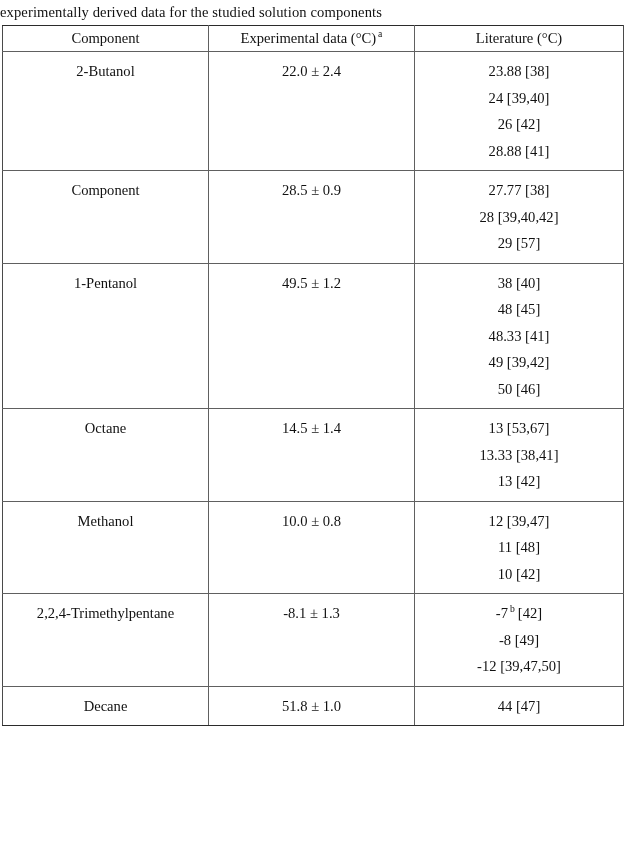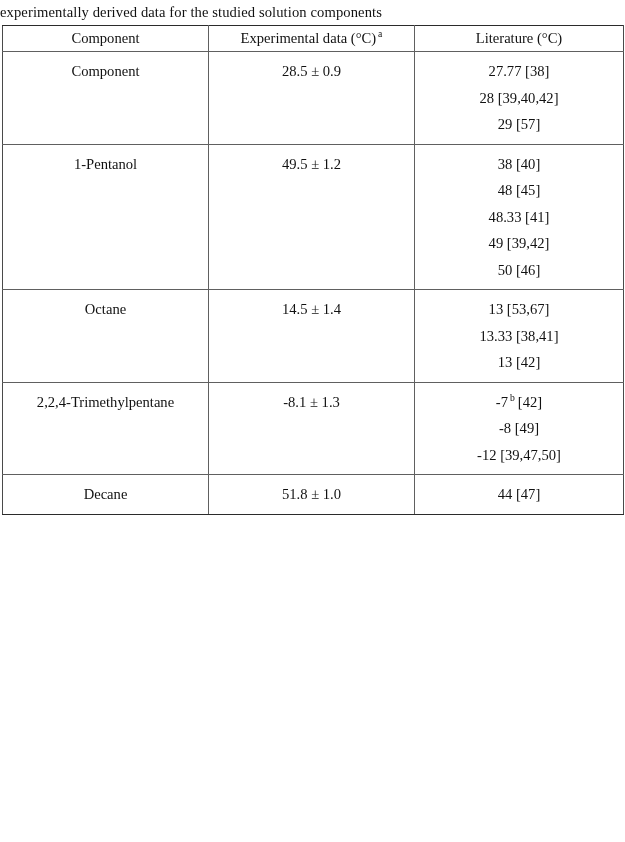--- a/index.html
+++ b/index.html
@@ -123,20 +123,36 @@
     <thead>
       <tr>
         <th><span>Component</span></th>
         <th><span>Experimental data (°C)</span><sup>a</sup></th>
         <th><span>Literature (°C)</span></th>
       </tr>
     </thead>
     <tbody>
         <tr>
           <td class="name-cell">
+            <div class="cell-inner">2-Butanol</div>
+          </td>
+          <td class="exp-cell">
+            <div class="cell-inner">22.0 ± 2.4</div>
+          </td>
+          <td class="lit-cell">
+            <div class="cell-inner">
+              <div class="lit-line">23.88 [38]</div>
+              <div class="lit-line">24 [39,40]</div>
+              <div class="lit-line">26 [42]</div>
+              <div class="lit-line">28.88 [41]</div>
+            </div>
+          </td>
+        </tr>
+        <tr>
+          <td class="name-cell">
             <div class="cell-inner">Component</div>
           </td>
           <td class="exp-cell">
             <div class="cell-inner">28.5 ± 0.9</div>
           </td>
           <td class="lit-cell">
             <div class="cell-inner">
               <div class="lit-line">27.77 [38]</div>
               <div class="lit-line">28 [39,40,42]</div>
               <div class="lit-line">29 [57]</div>
@@ -170,20 +186,35 @@
           <td class="lit-cell">
             <div class="cell-inner">
               <div class="lit-line">13 [53,67]</div>
               <div class="lit-line">13.33 [38,41]</div>
               <div class="lit-line">13 [42]</div>
             </div>
           </td>
         </tr>
         <tr>
           <td class="name-cell">
+            <div class="cell-inner">Methanol</div>
+          </td>
+          <td class="exp-cell">
+            <div class="cell-inner">10.0 ± 0.8</div>
+          </td>
+          <td class="lit-cell">
+            <div class="cell-inner">
+              <div class="lit-line">12 [39,47]</div>
+              <div class="lit-line">11 [48]</div>
+              <div class="lit-line">10 [42]</div>
+            </div>
+          </td>
+        </tr>
+        <tr>
+          <td class="name-cell">
             <div class="cell-inner">2,2,4-Trimethylpentane</div>
           </td>
           <td class="exp-cell">
             <div class="cell-inner">-8.1 ± 1.3</div>
           </td>
           <td class="lit-cell">
             <div class="cell-inner">
               <div class="lit-line"><span>-7</span><sup>b</sup><span class="sup-space">[42]</span></div>
               <div class="lit-line">-8 [49]</div>
               <div class="lit-line">-12 [39,47,50]</div>

